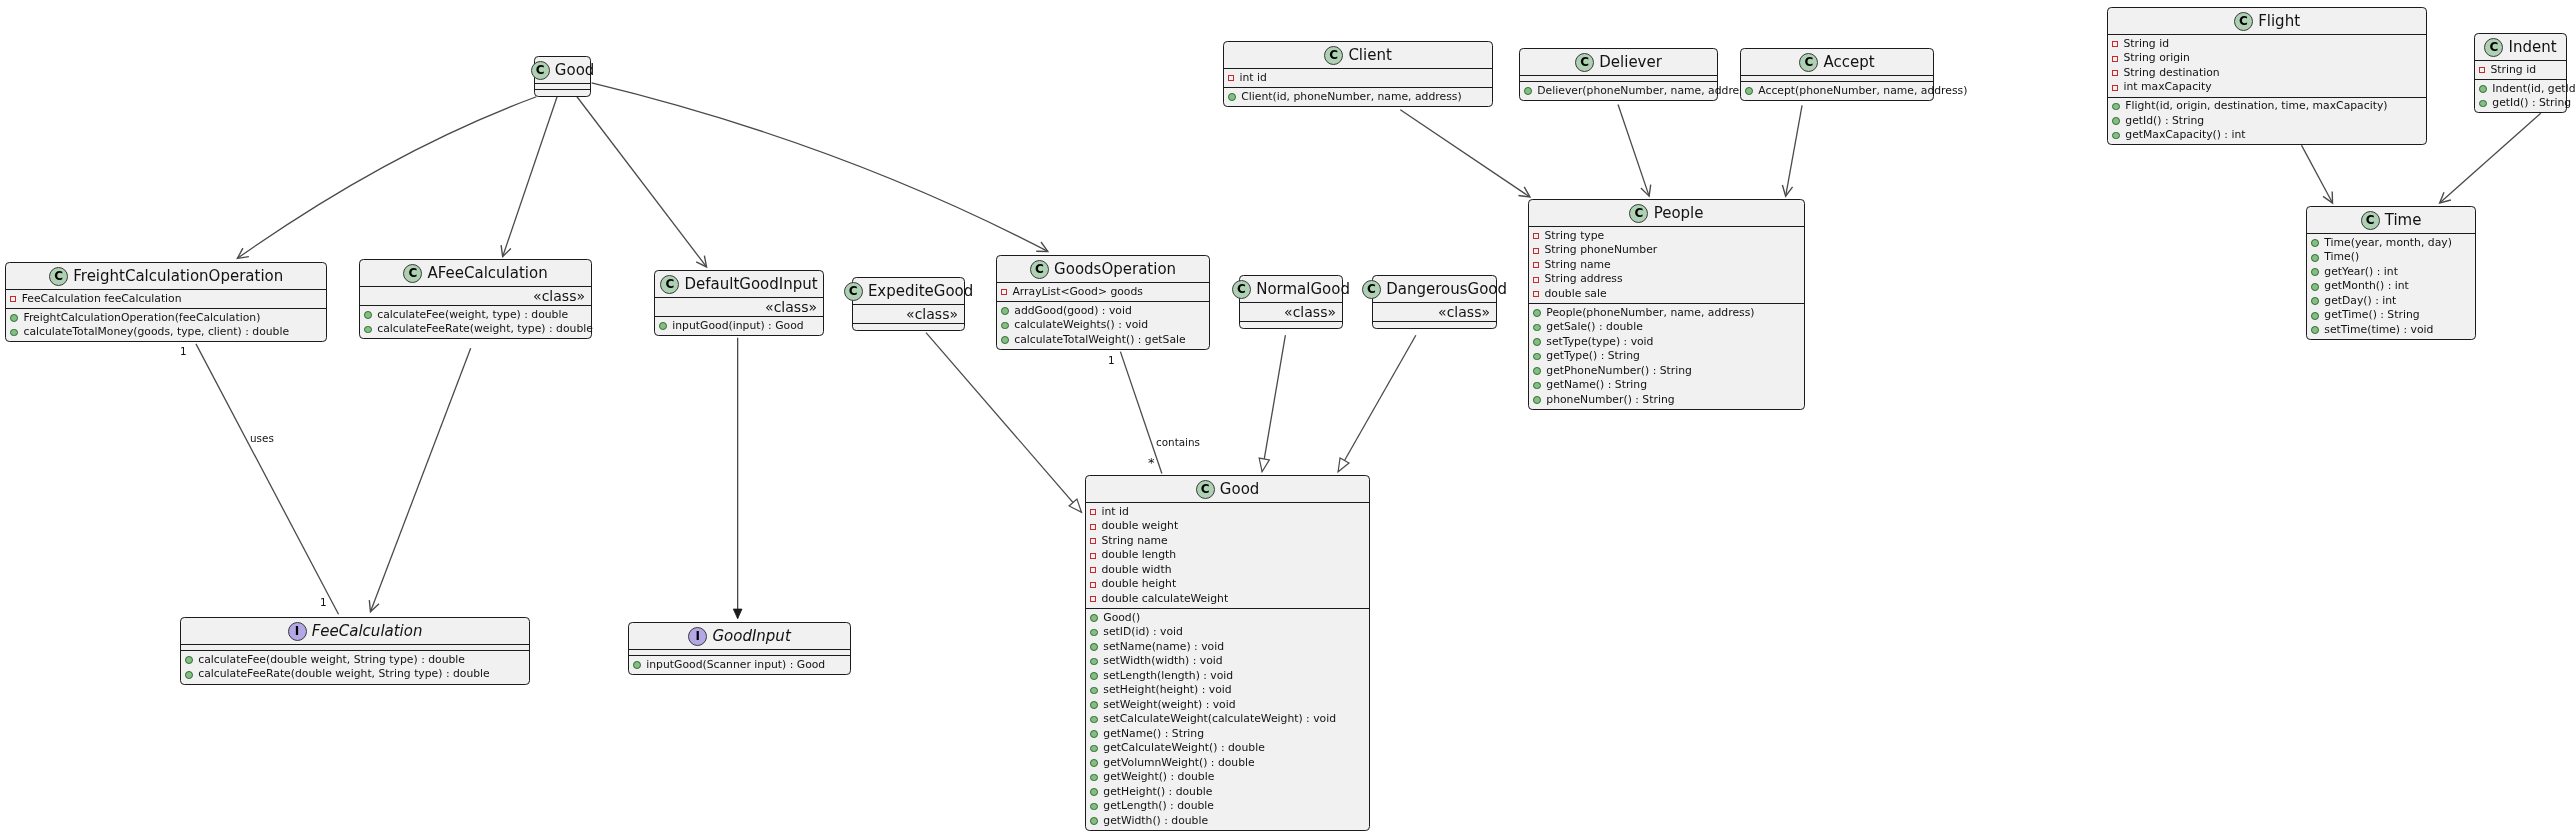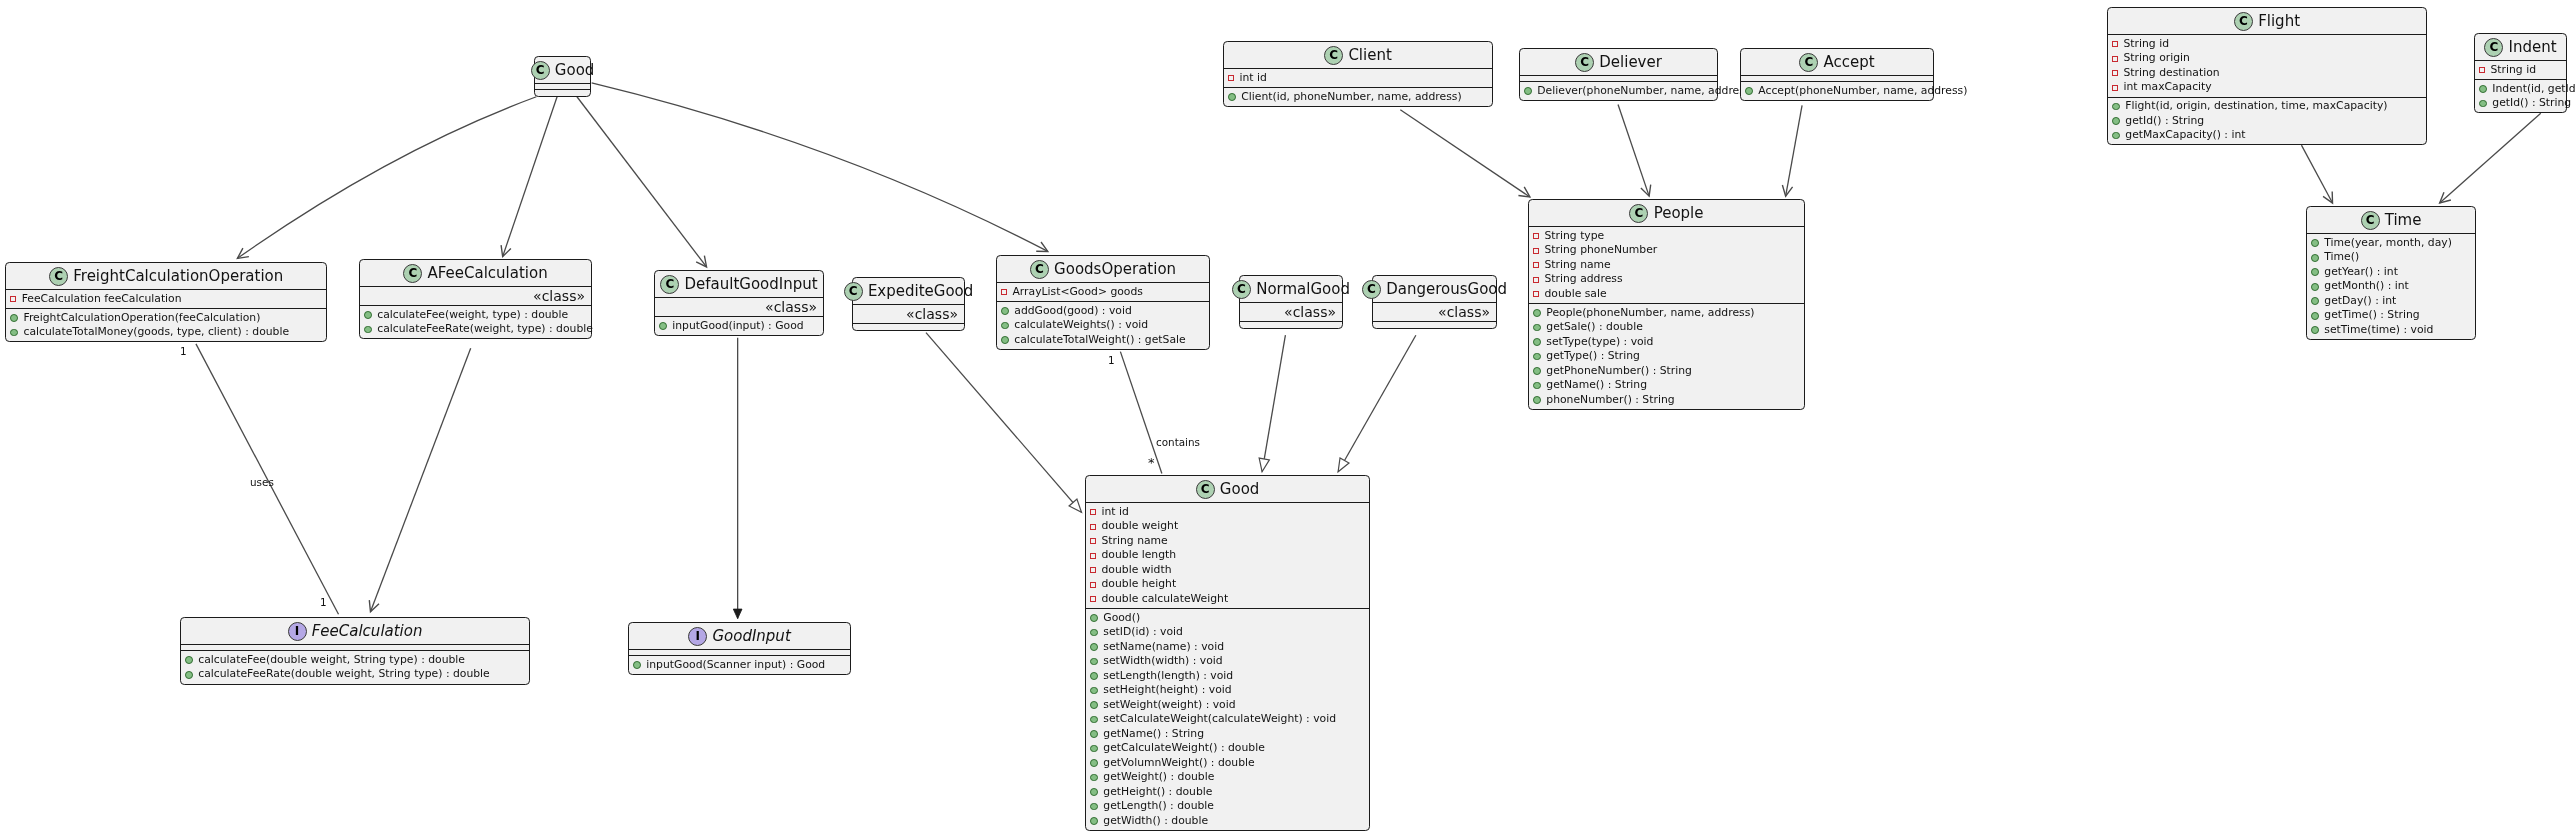--- a/index.html
+++ b/index.html
@@ -61,21 +61,21 @@
       <path d="M 1487,388 L 1460,546" marker-end="url(#tri-hollow)"></path>
       <path d="M 1638,388 L 1548,546" marker-end="url(#tri-hollow)"></path>
       <path d="M 1620,127 L 1770,228" marker-end="url(#vee)"></path>
       <path d="M 1872,121 L 1908,227" marker-end="url(#vee)"></path>
       <path d="M 2085,122 L 2066,227" marker-end="url(#vee)"></path>
       <path d="M 2663,168 L 2699,235" marker-end="url(#vee)"></path>
       <path d="M 2940,131 L 2823,235" marker-end="url(#vee)"></path>
     </g>
   </svg>
 
-  <span class="edge-label" style="left:250px;top:432px;margin-top:44px;">uses</span>
+  <span class="edge-label" style="left:250px;top:432px;">uses</span>
   <span class="edge-label" style="left:1156px;top:436px;">contains</span>
   <span class="edge-label" style="left:180px;top:345px;">1</span>
   <span class="edge-label" style="left:320px;top:596px;">1</span>
   <span class="edge-label" style="left:1108px;top:354px;">1</span>
   <span class="edge-label" style="left:1148px;top:455px;font-size:13px;">*</span>
 
   <div class="uml-class class" style="left:534px;top:56px;width:57px;">
     <div class="uml-title">
         <span class="kind-icon class">C</span>
         <span class="uml-name">Good</span>

